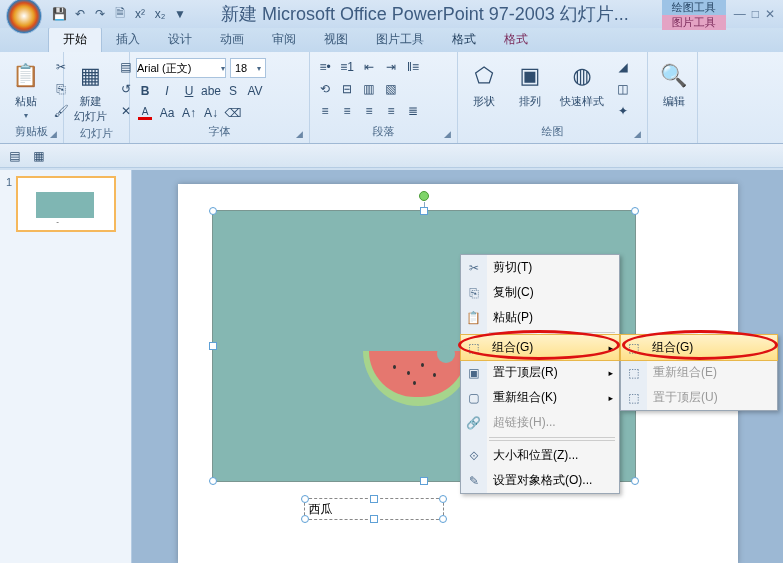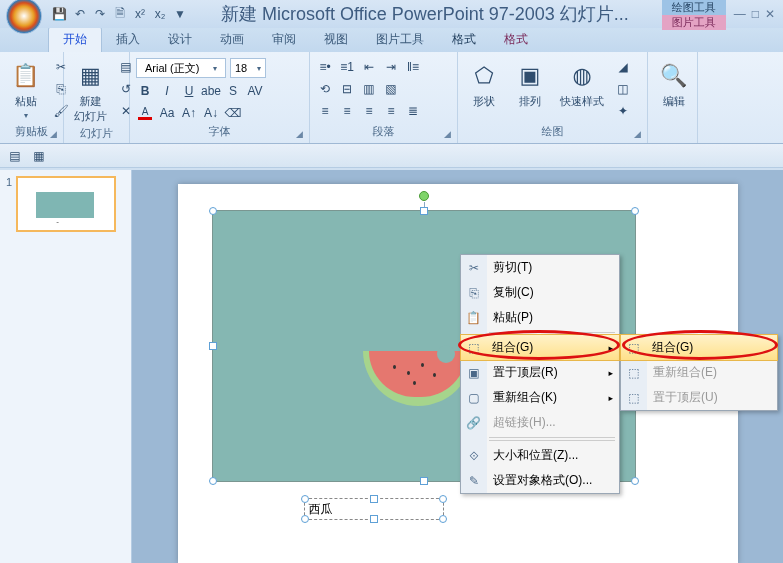--- a/index.html
+++ b/index.html
@@ -13,34 +13,34 @@
 .title { flex: 1; text-align: center; color: #3e5c80; font-size: 18px; }
 .tool-tabs { display: flex; height: 100%; flex-direction: column; }
 .tool-tab { padding: 0 10px; display: flex; flex-direction: column; justify-content: center; align-items: center; font-size: 11px; }
 .tool-tab.dr { background: #9dc3e6; color: #1f3d5c; }
 .tool-tab.pic { background: #e4a3c4; color: #7a2a5a; }
 .win-btns { display: flex; gap: 6px; padding: 0 8px; color: #5b7696; }
 
 
 .ribbon-tabs { height: 24px; display: flex; align-items: flex-end; padding-left: 48px; gap: 0; background: linear-gradient(#cde0f2,#c2d8ee); }
 .ribbon-tabs .tab { padding: 4px 14px; color: #3b5a7a; font-size: 12px; }
-.ribbon-tabs .tab.active { background: #e9f1fa; border-radius: 4px 4px 0 0; color: #1d4ed8; border: 1px solid #a9c3de; border-bottom: none; }
+.ribbon-tabs .tab.active { background: #e9f1fa; border-radius: 4px 4px 0 0; color: #000000; border: 1px solid #a9c3de; border-bottom: none; }
 
 
 .ribbon { height: 92px; background: linear-gradient(#eaf2fb,#dce9f7); border-bottom: 1px solid #9fb8d4; display: flex; }
 .group { border-right: 1px solid #bfd3e8; padding: 2px 6px; display: flex; flex-direction: column; justify-content: space-between; }
 .group-label { text-align: center; font-size: 11px; color: #4a6888; padding-bottom: 2px; position: relative; }
 .group-label .dlg { position: absolute; right: 0; bottom: 2px; font-size: 9px; color: #6b88a7; }
 .group-body { flex: 1; display: flex; align-items: flex-start; gap: 6px; padding-top: 4px; }
 .bigbtn { display: flex; flex-direction: column; align-items: center; gap: 2px; padding: 2px 4px; font-size: 11px; color: #2f4d6e; }
 .bigbtn .ic { width: 32px; height: 32px; display: flex; align-items: center; justify-content: center; font-size: 22px; }
 .stack { display: flex; flex-direction: column; gap: 4px; }
 .row { display: flex; gap: 4px; align-items: center; }
 .smbtn { width: 18px; height: 18px; border: 1px solid transparent; display: flex; align-items: center; justify-content: center; font-size: 12px; color: #2f4d6e; border-radius: 2px; }
-.font-sel { width: 90px; height: 20px; border: 1px solid #a9c3de; background: #fff; font-size: 11px; padding: 0 8px; display: flex; align-items: center; justify-content: space-between; }
+.font-sel { width: 90px; height: 20px; border: 1px solid #a9c3de; background: #fff; font-size: 11px; padding: 0 0; display: flex; align-items: center; justify-content: space-between; }
 .size-sel { width: 36px; height: 20px; border: 1px solid #a9c3de; background: #fff; font-size: 11px; padding: 0 4px; display: flex; align-items: center; justify-content: space-between; }
 .colorbar { height: 3px; width: 14px; }
 
 
 .content { position: absolute; top: 170px; left: 0; right: 0; bottom: 0; display: flex; background: #d2e0ef; }
 .quickbar { height: 24px; background: linear-gradient(#e8f0f9,#d7e5f3); border-bottom: 1px solid #b5cce3; padding-left: 6px; display: flex; align-items: center; gap: 6px; }
 .slidepanel { width: 132px; background: #eef4fb; border-right: 1px solid #b5cce3; padding: 6px; }
 .thumb-wrap { display: flex; gap: 4px; }
 .thumb-num { font-size: 11px; color: #4a6888; }
 .thumb { width: 100px; height: 56px; background: #fff; border: 2px solid #f5b85c; position: relative; }

